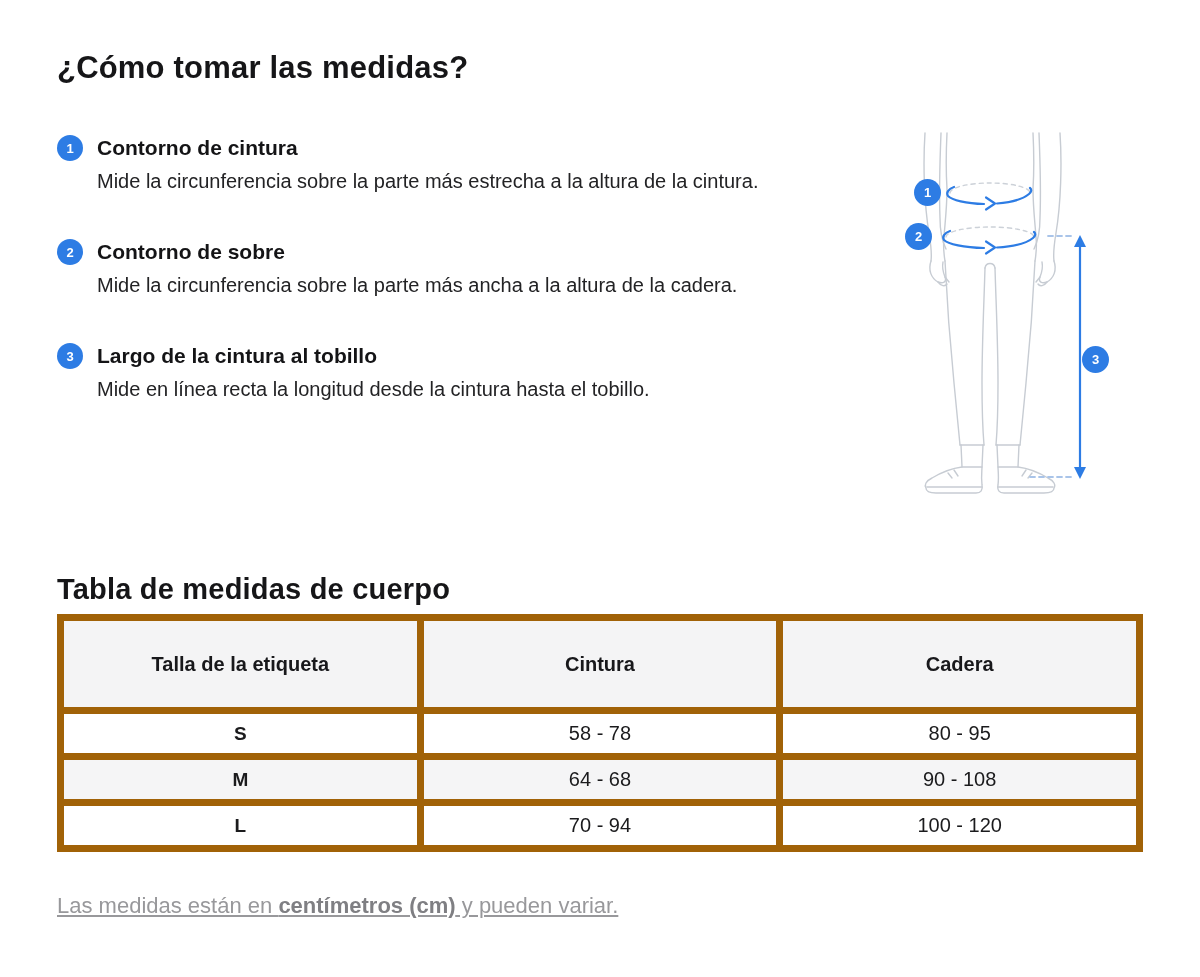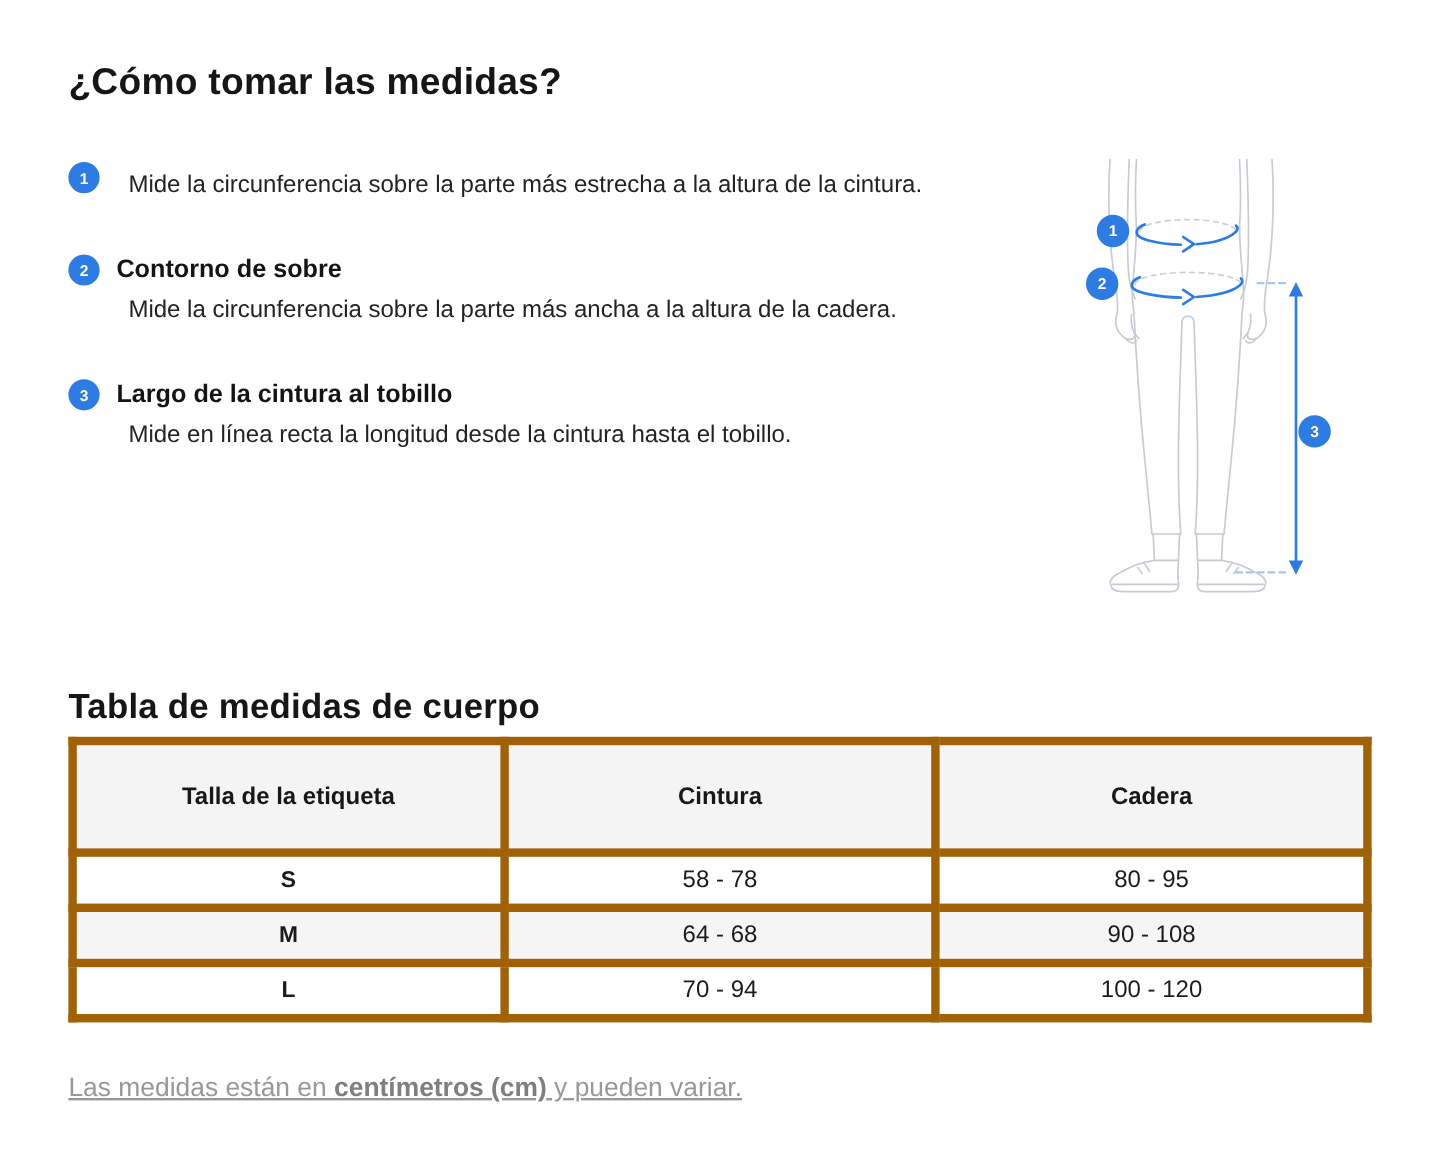--- a/index.html
+++ b/index.html
@@ -66,21 +66,20 @@
     font-size: 21px;
     font-weight: 700;
     color: #141416;
     line-height: 27px;
   }
   .instr-desc {
     margin-top: 7px;
     font-size: 20px;
     line-height: 27px;
     color: #232325;
-    margin-left: 10px;
   }
 
   
   .diagram {
     position: absolute;
     left: 902px; top: 131px;
     width: 210px; height: 372px;
   }
   .diagram svg { display: block; width: 210px; height: 372px; }
   .diagram .num-badge {
@@ -137,20 +136,21 @@
 
 <div class="page">
 
   <h1 class="main-title">¿Cómo tomar las medidas?</h1>
 
   <div class="instructions">
 
     <div class="instr-item">
       <div class="num-badge">1</div>
       <div class="instr-body">
+        <div class="instr-title">Contorno de cintura</div>
         <div class="instr-desc">Mide la circunferencia sobre la parte más estrecha a la altura de la cintura.</div>
       </div>
     </div>
 
     <div class="instr-item">
       <div class="num-badge">2</div>
       <div class="instr-body">
         <div class="instr-title">Contorno de sobre</div>
         <div class="instr-desc">Mide la circunferencia sobre la parte más ancha a la altura de la cadera.</div>
       </div>

